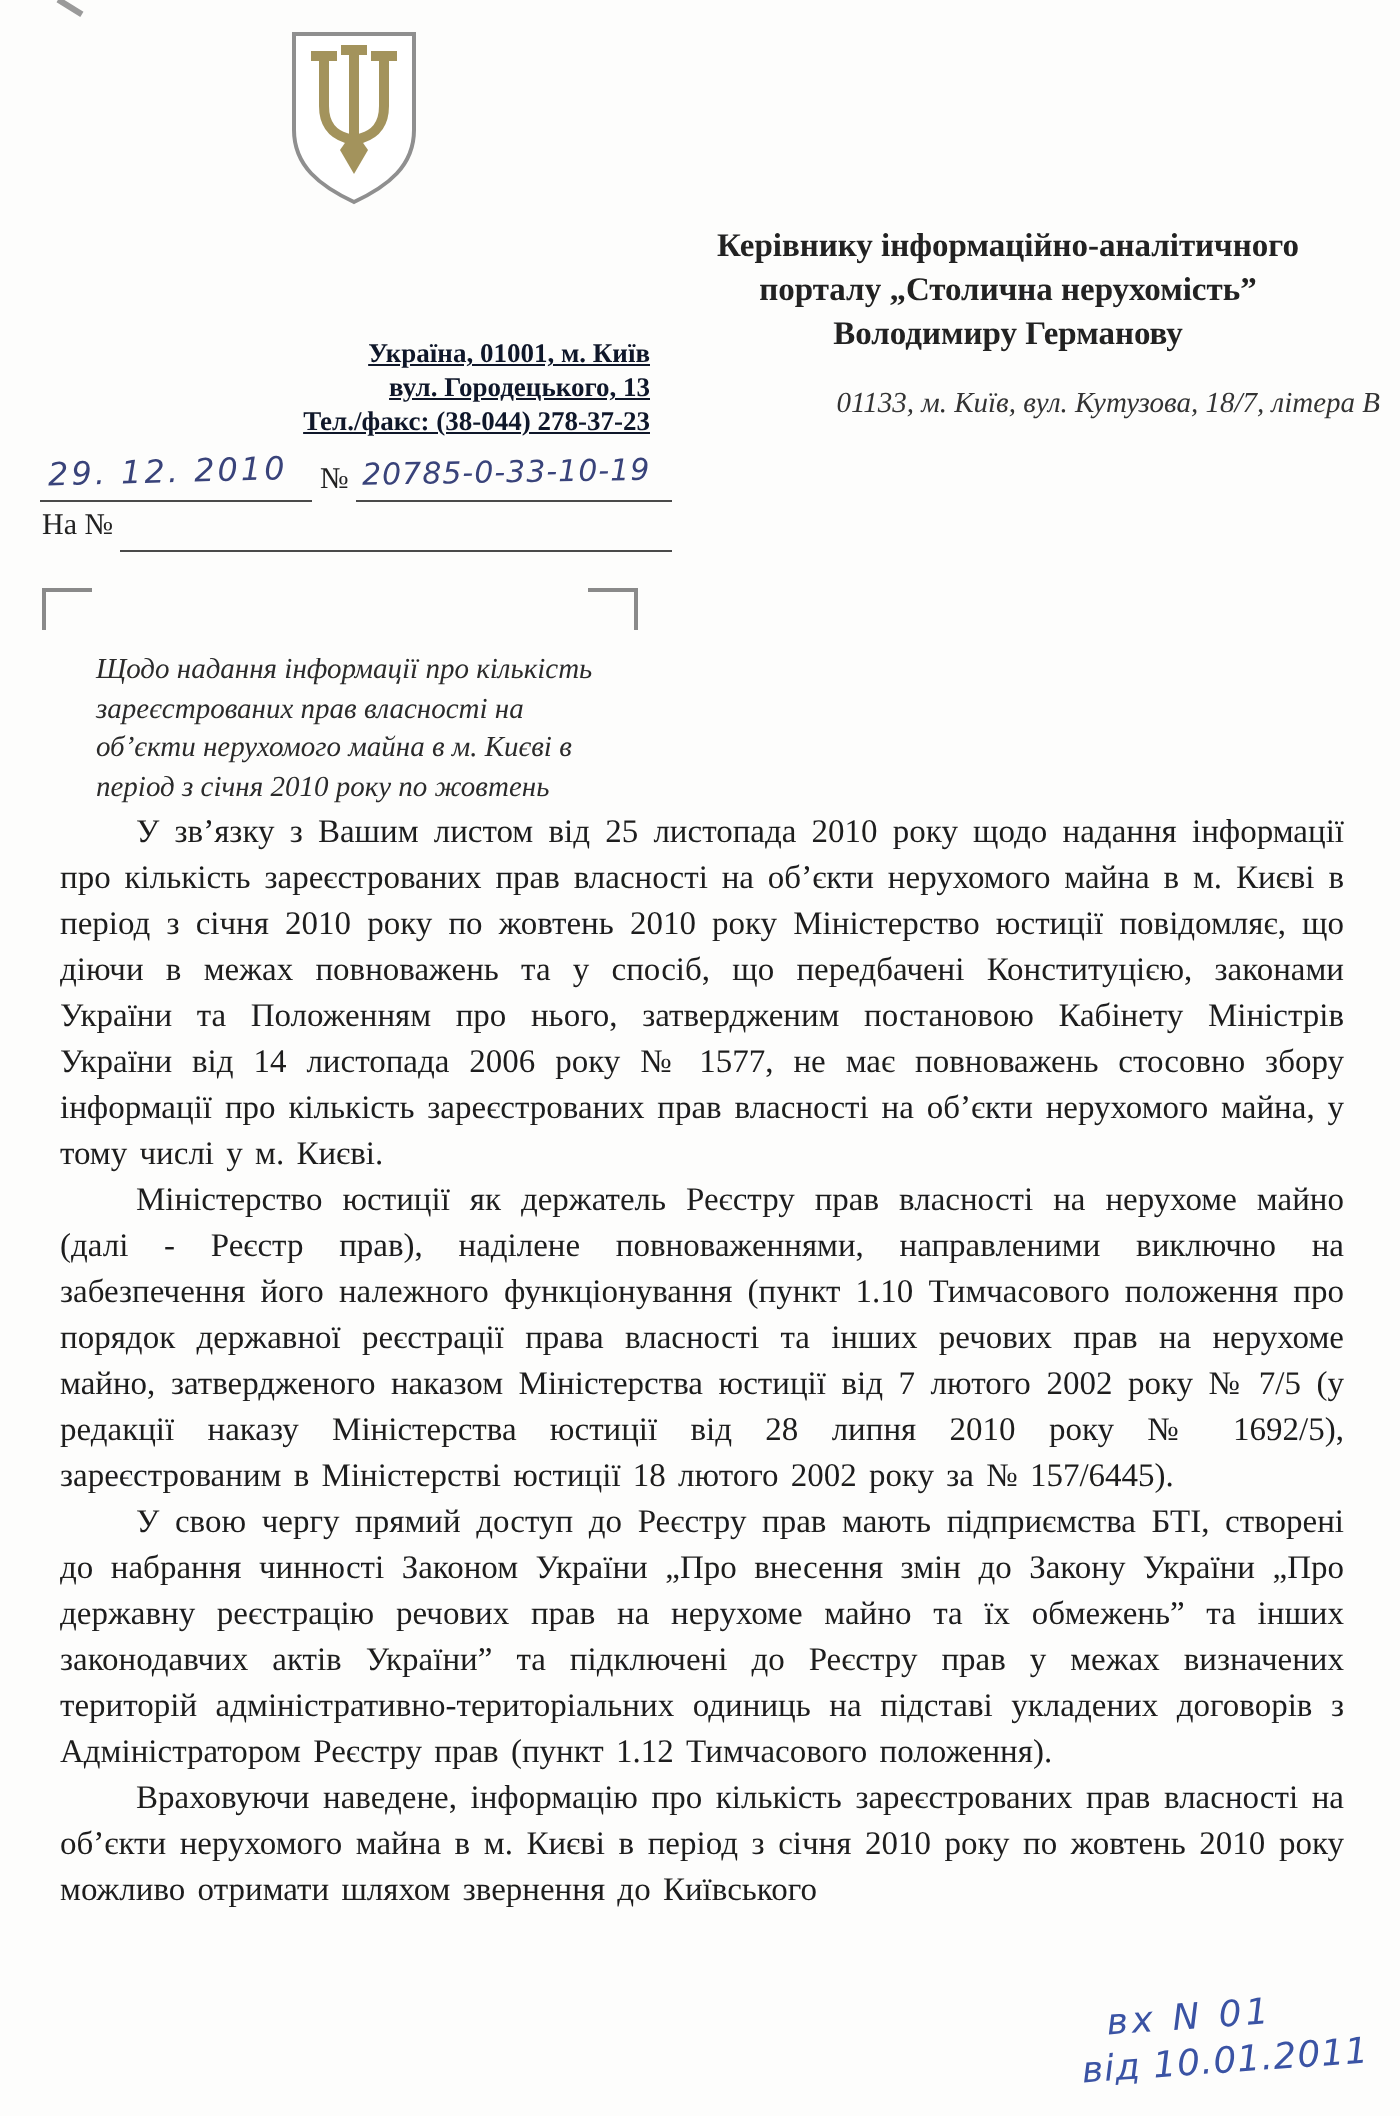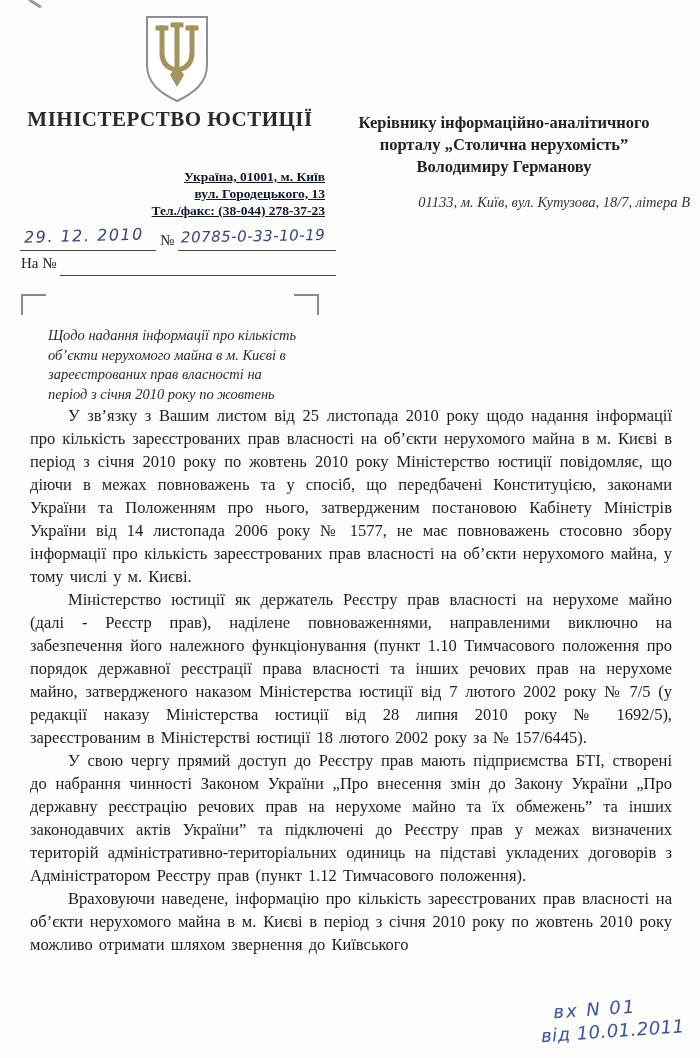--- a/index.html
+++ b/index.html
@@ -96,21 +96,20 @@
         <path d="M53,15 V40 C53,50 48,54 42,56"></path>
         <path d="M19,15 H27"></path>
         <path d="M49,15 H57"></path>
         <path d="M34,12 H42"></path>
       </g>
       <path d="M38,52 L45,62 L38,74 L31,62 Z" fill="#a3935c"></path>
     </svg>
   </div>
 
   <div class="ministry-name">
-    <div>МІНІСТЕРСТВО ЮСТИЦІЇ</div>
   </div>
 
   <div class="ministry-address">
     <div>Україна, 01001, м. Київ</div>
     <div>вул. Городецького, 13</div>
     <div>Тел./факс: (38-044) 278-37-23</div>
   </div>
 
   <div class="recipient">
     <div>Керівнику інформаційно-аналітичного</div>
@@ -125,22 +124,22 @@
   <div class="ref-number hand">20785-0-33-10-19</div>
   <div class="ref-number-line"></div>
   <div class="na-label">На №</div>
   <div class="na-line"></div>
 
   <div class="corner-left"></div>
   <div class="corner-right"></div>
 
   <div class="subject">
     <div>Щодо надання інформації про кількість</div>
+    <div>зареєстрованих прав власності на</div>
     <div>об’єкти  нерухомого майна в м. Києві в</div>
-    <div>зареєстрованих прав власності на</div>
     <div>період з січня 2010 року по жовтень</div>
   </div>
 
   <div class="body-text">
     <p>У зв’язку з Вашим листом від 25 листопада 2010 року щодо надання інформації про кількість зареєстрованих прав власності на об’єкти нерухомого майна в м. Києві в період з січня 2010 року по жовтень 2010 року Міністерство юстиції повідомляє, що діючи в межах повноважень та у спосіб, що передбачені Конституцією, законами України та Положенням про нього, затвердженим постановою Кабінету Міністрів України від 14 листопада 2006 року № 1577, не має повноважень стосовно збору інформації про кількість зареєстрованих прав власності на об’єкти нерухомого майна, у тому числі у м. Києві.</p>
     <p>Міністерство юстиції як держатель Реєстру прав власності на нерухоме майно (далі - Реєстр прав), наділене повноваженнями, направленими виключно на забезпечення його належного функціонування (пункт 1.10 Тимчасового положення про порядок державної реєстрації права власності та інших речових прав на нерухоме майно, затвердженого наказом Міністерства юстиції від 7 лютого 2002 року № 7/5 (у редакції наказу Міністерства юстиції від 28 липня 2010 року № 1692/5), зареєстрованим в Міністерстві юстиції 18 лютого 2002 року за № 157/6445).</p>
     <p>У свою чергу прямий доступ до Реєстру прав мають підприємства БТІ, створені до набрання чинності Законом України „Про внесення змін до Закону України „Про державну реєстрацію речових прав на нерухоме майно та їх обмежень” та інших законодавчих актів України” та підключені до Реєстру прав у межах визначених територій адміністративно-територіальних одиниць на підставі укладених договорів з Адміністратором Реєстру прав (пункт 1.12 Тимчасового положення).</p>
     <p>Враховуючи наведене, інформацію про кількість зареєстрованих прав власності на об’єкти нерухомого майна в м. Києві в період з січня 2010 року по жовтень 2010 року можливо отримати шляхом звернення до Київського</p>
   </div>
 

